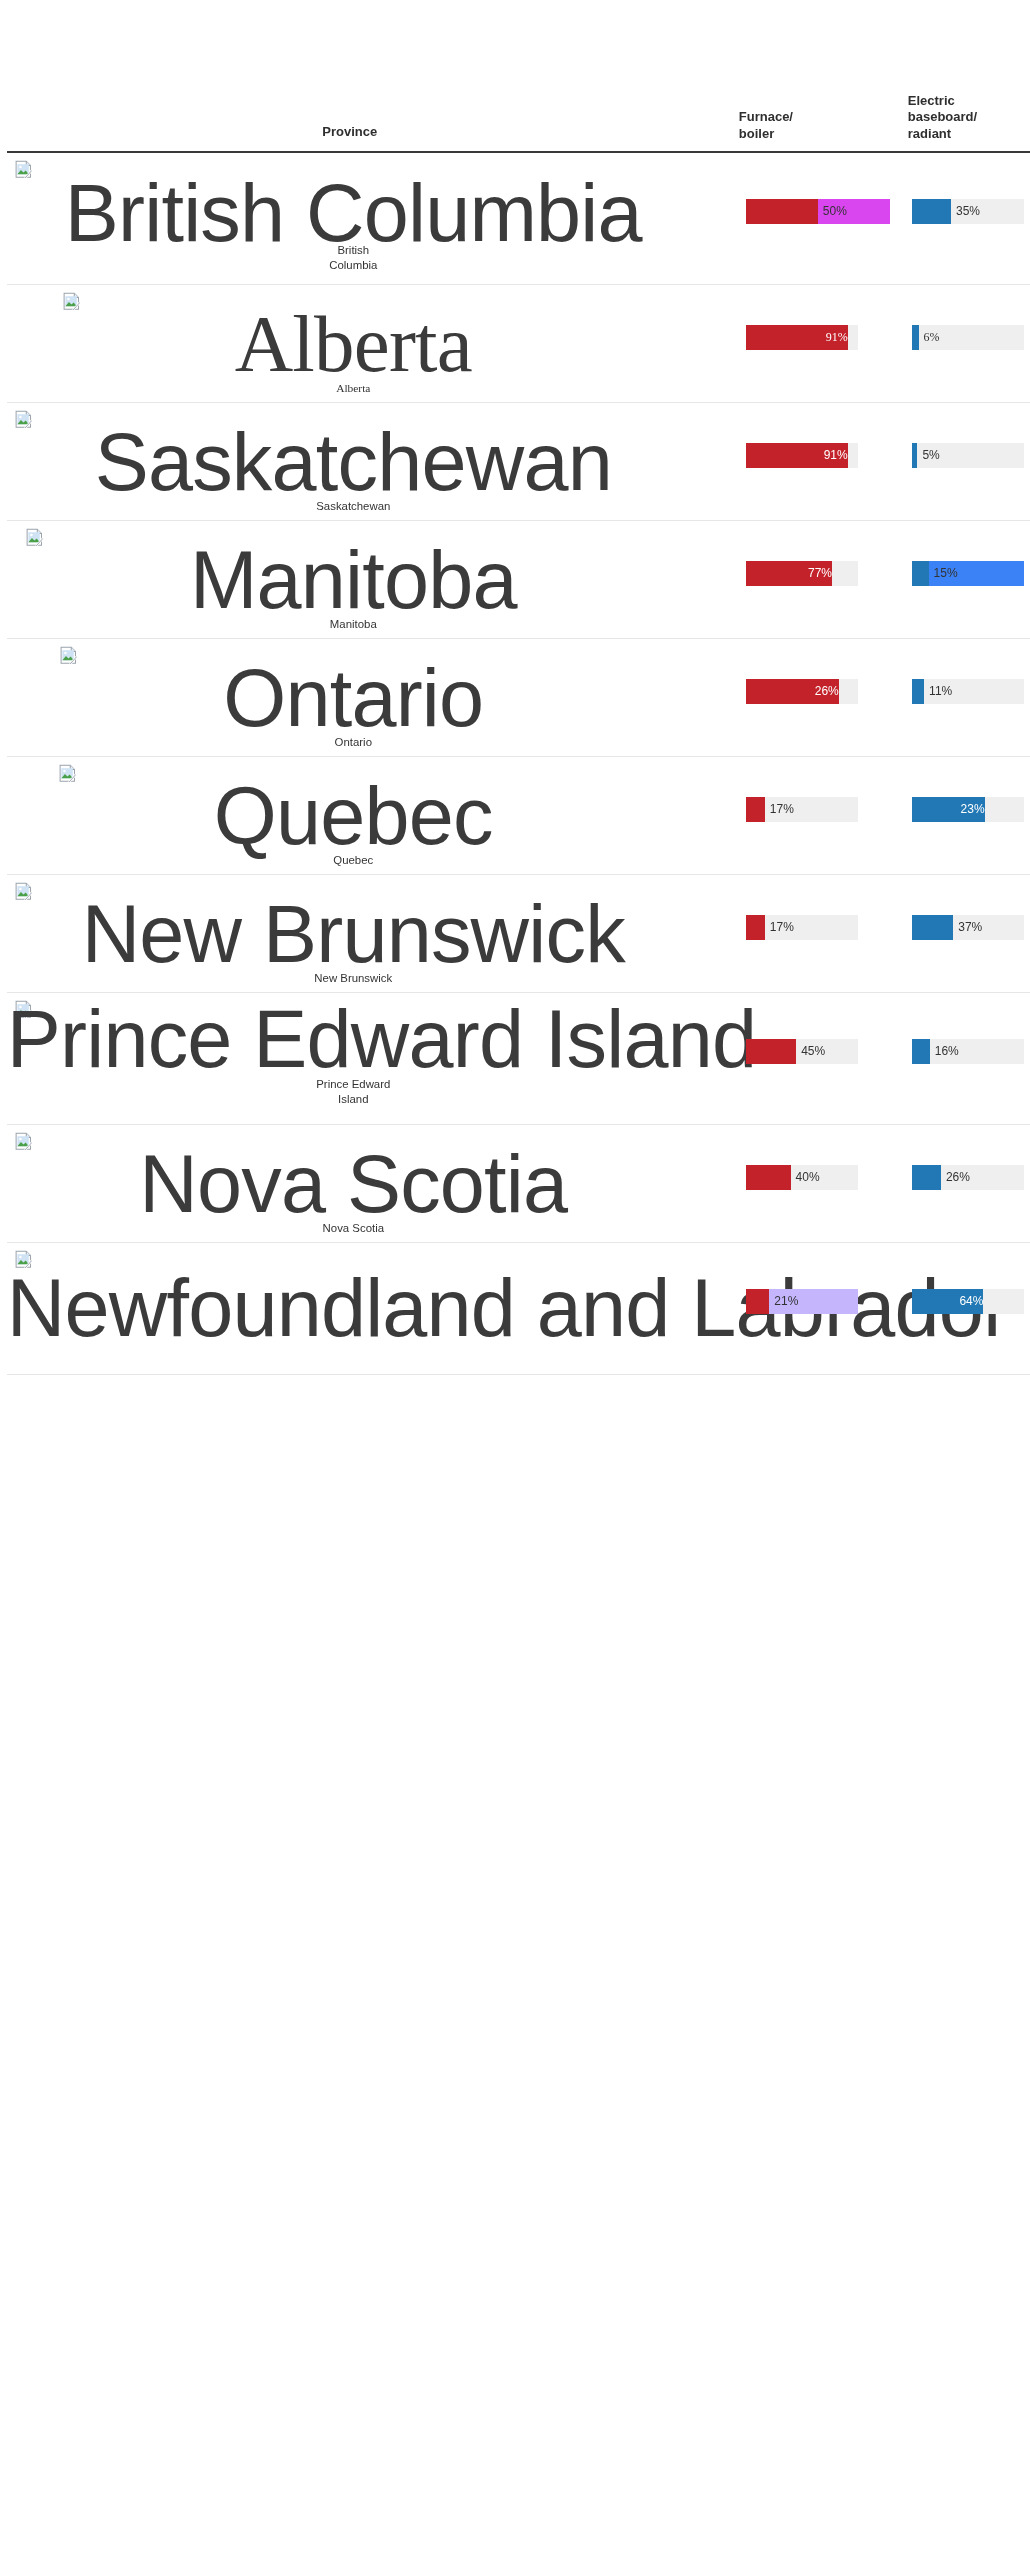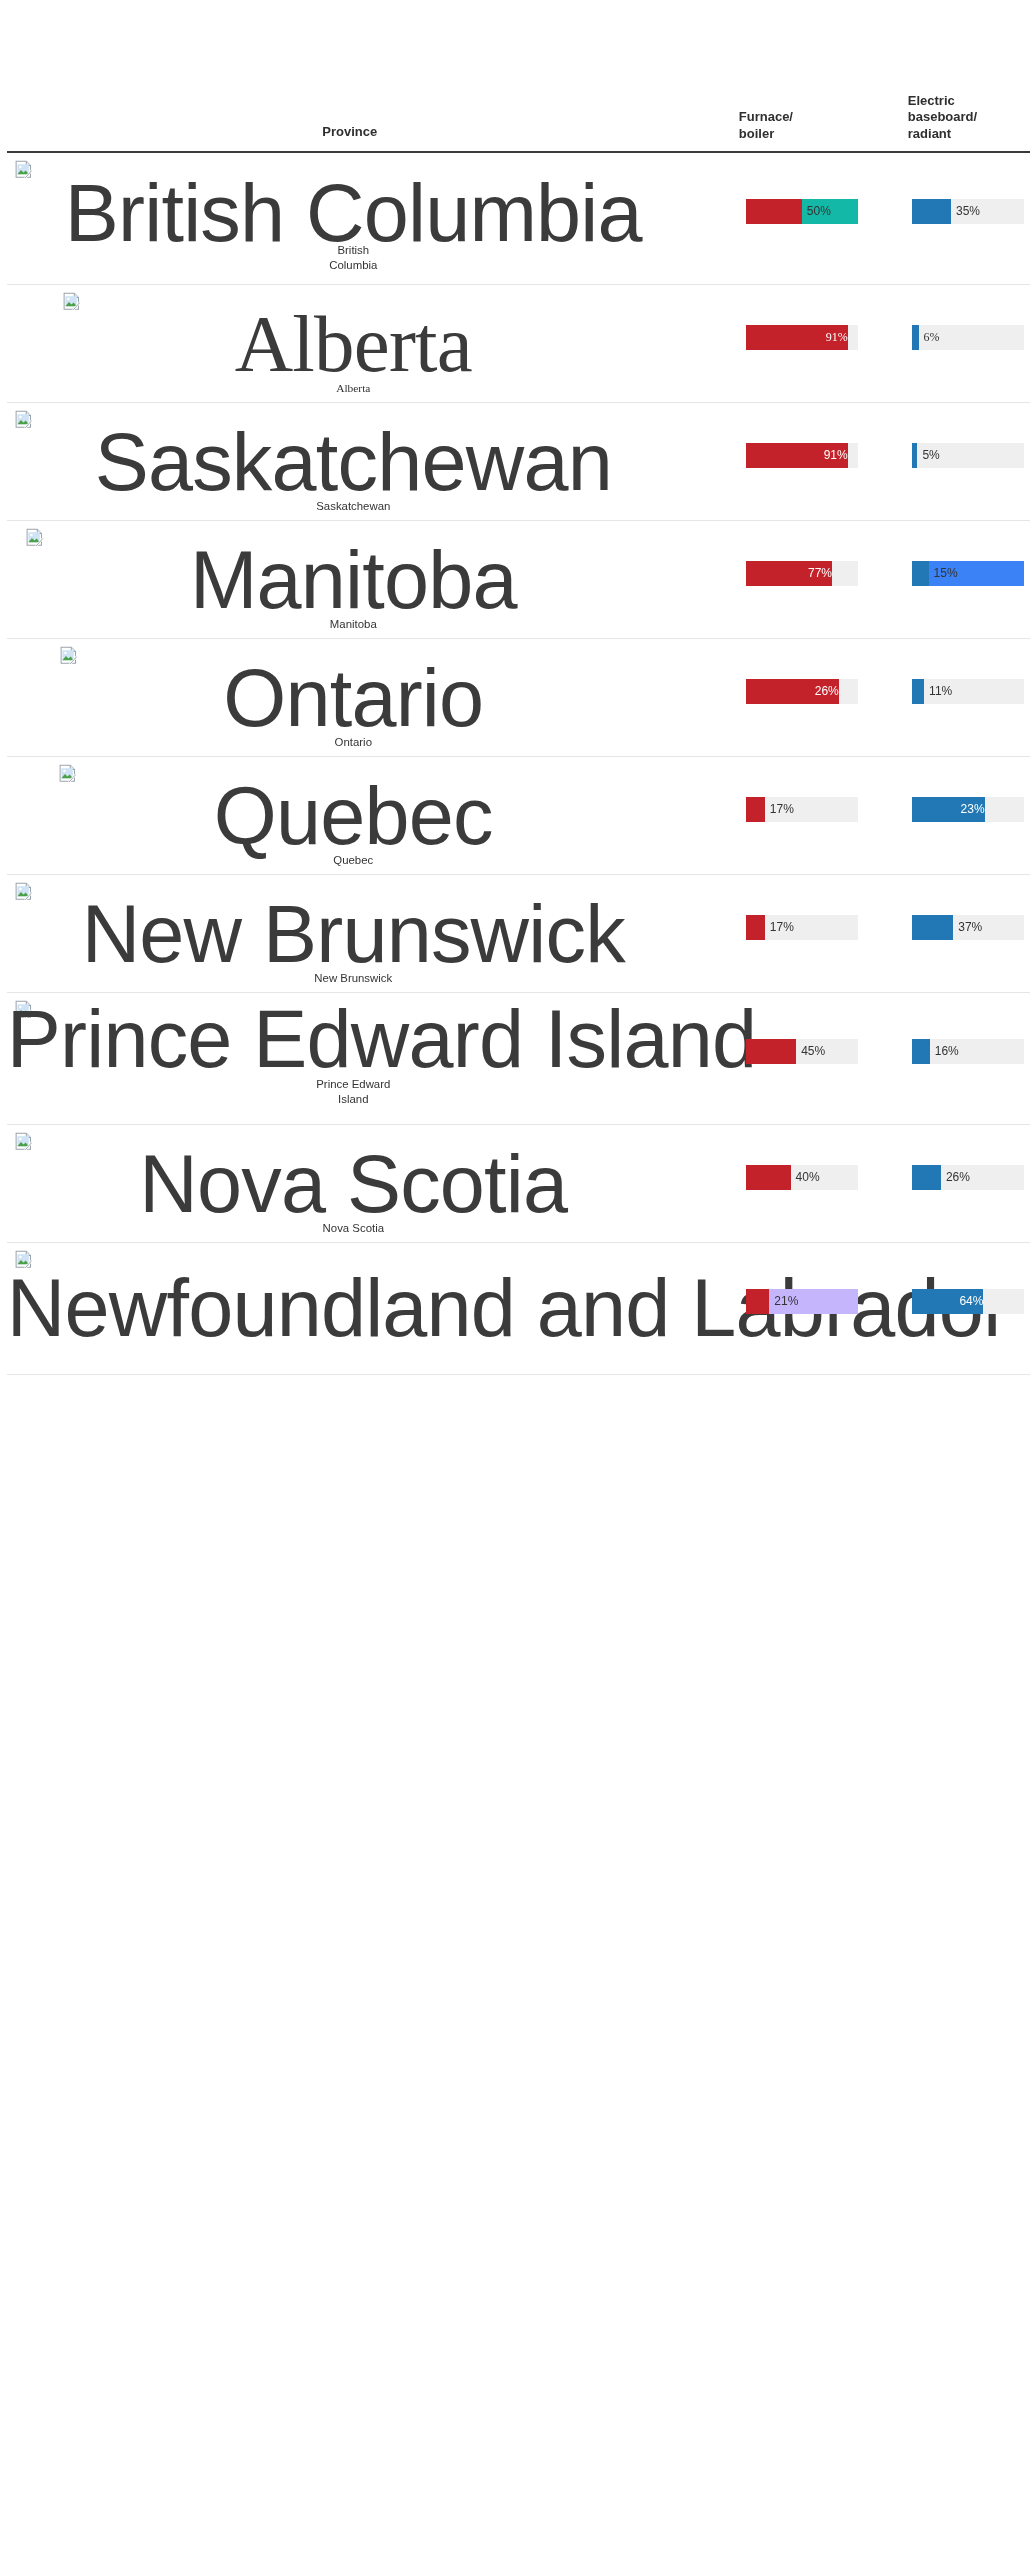--- a/index.html
+++ b/index.html
@@ -159,21 +159,21 @@
               <path d="M13 21.5L21 12.5" stroke="#ffffff" stroke-width="2.6"></path>
               <path d="M13 21.5L21 12.5" stroke="#9aa3ac" stroke-width="1.1"></path>
             </svg></span>
           <div class="alt-text" style="top: 20px; font-size: 81px;">British Columbia</div>
           <div class="caption" style="top: 90px;">
             <div>British</div>
             <div>Columbia</div>
           </div>
         </div>
         <div class="bar-cell cell-furnace" style="top: 46px;">
-          <div class="bar-track" style="background: #14b8a6;">
+          <div class="bar-track" style="background: #d946ef; padding-left: 32px;">
             <div class="bar-fill" style="width: 50%; background: rgb(196, 34, 42);"></div>
             <div class="bar-label outside" style="left: 50%;">50%</div>
           </div>
         </div>
         <div class="bar-cell cell-electric" style="top: 46px;">
           <div class="bar-track" style="background: rgb(239, 239, 239);">
             <div class="bar-fill" style="width: 35%; background: rgb(34, 120, 180);"></div>
             <div class="bar-label outside" style="left: 35%;">35%</div>
           </div>
         </div>

